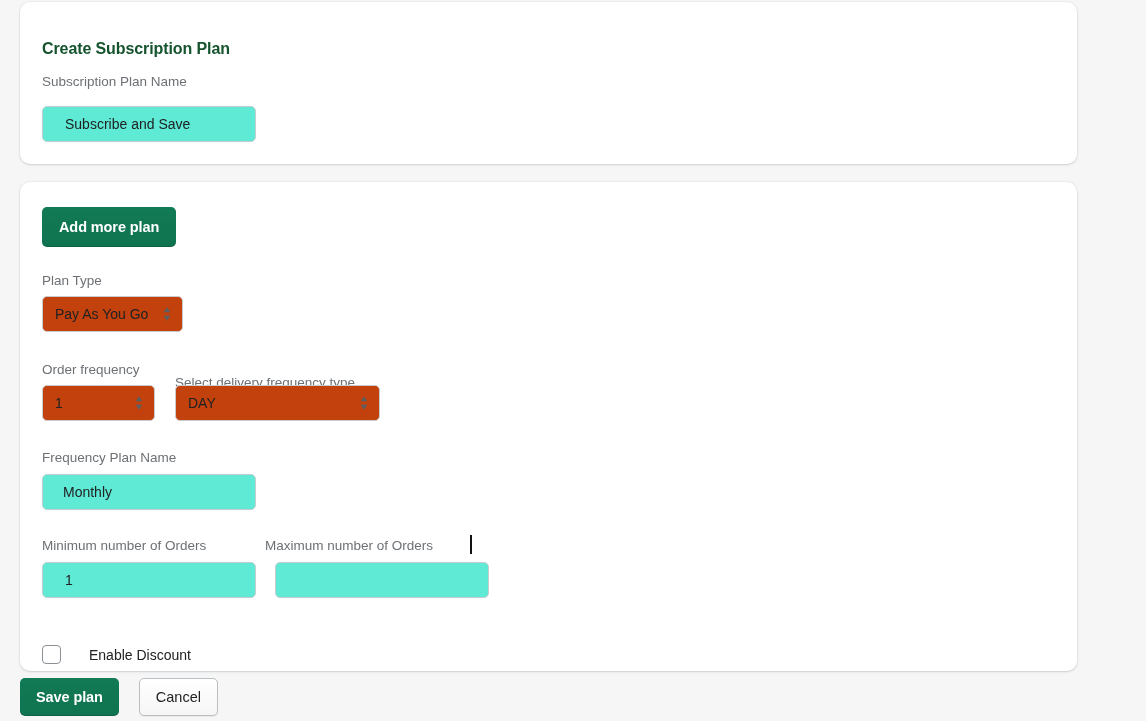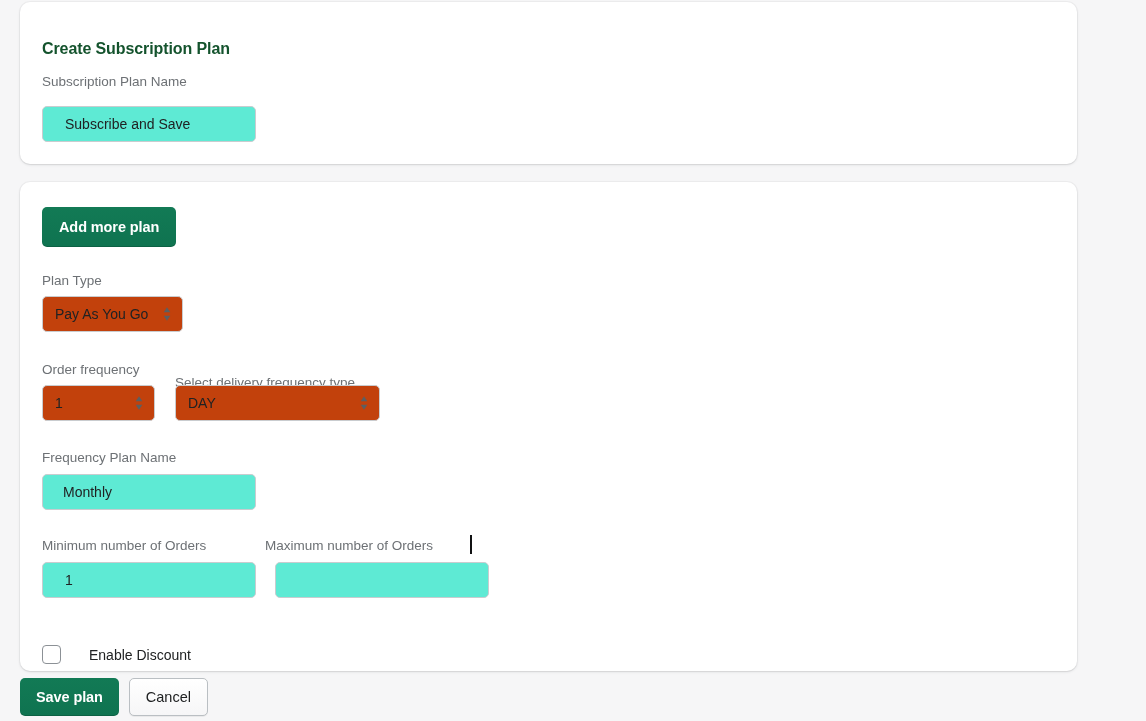--- a/index.html
+++ b/index.html
@@ -168,21 +168,21 @@
     cursor: pointer;
   }
 
   
   .footer {
     position: absolute;
     left: 20px;
     top: 678px;
     display: flex;
     align-items: center;
-    gap: 10px;
+    gap: 20px;
   }
   #btn-save {
     height: 38px;
     padding: 0 16px;
     background-image: linear-gradient(180deg,#127a55,#0f7350);
     border: none;
     border-radius: 5px;
     color: #ffffff;
     font-family: "Liberation Sans", sans-serif;
     font-size: 14.5px;

